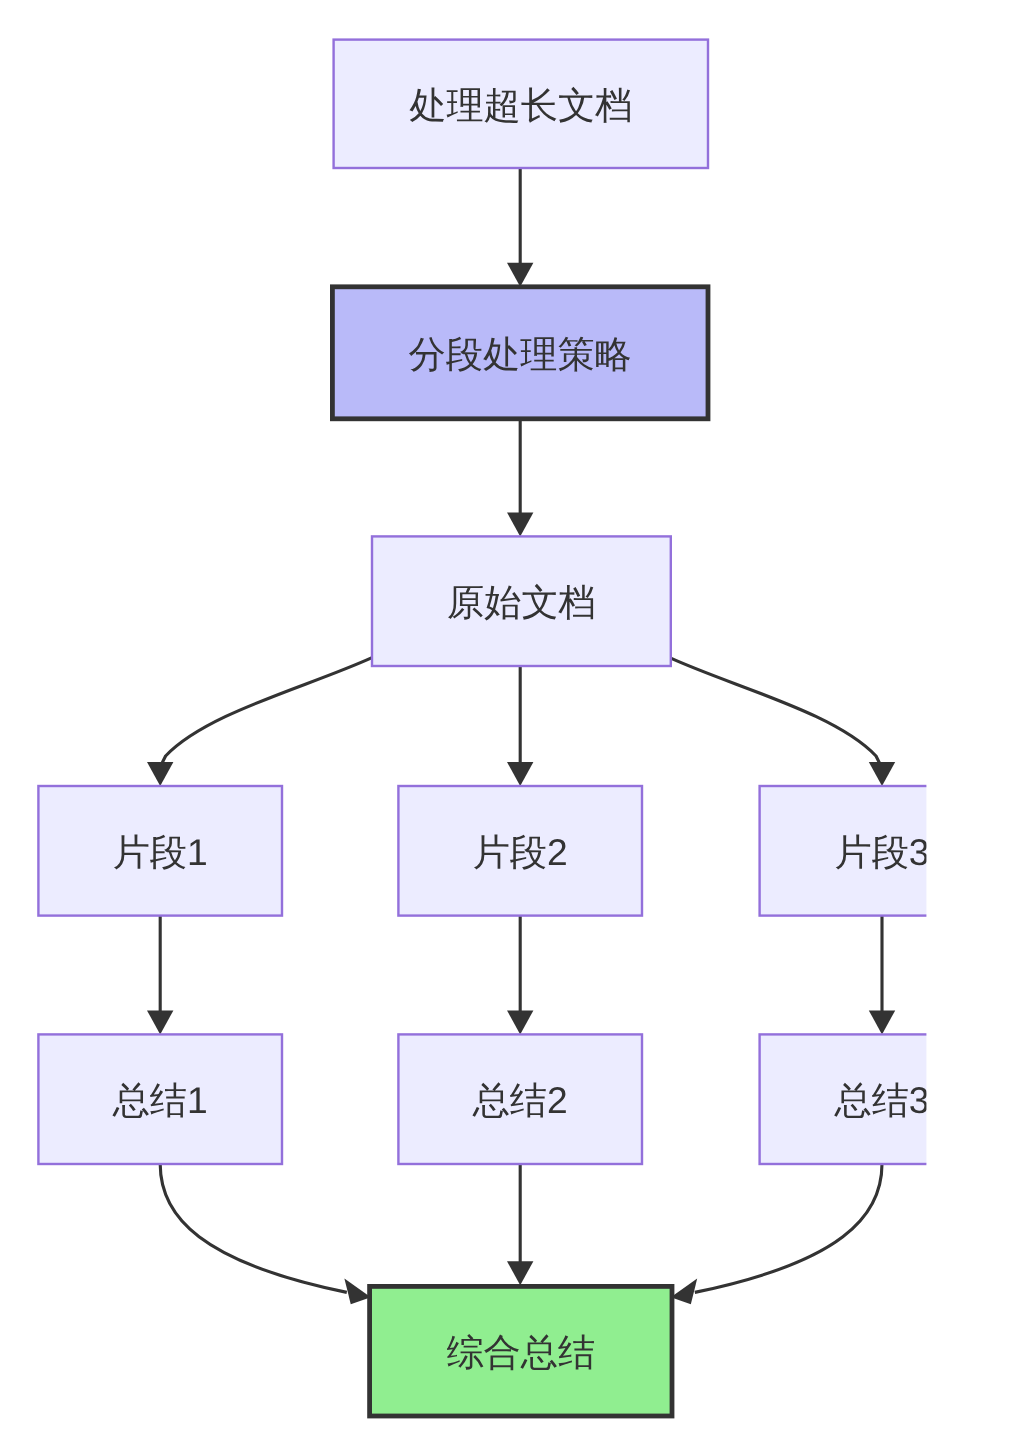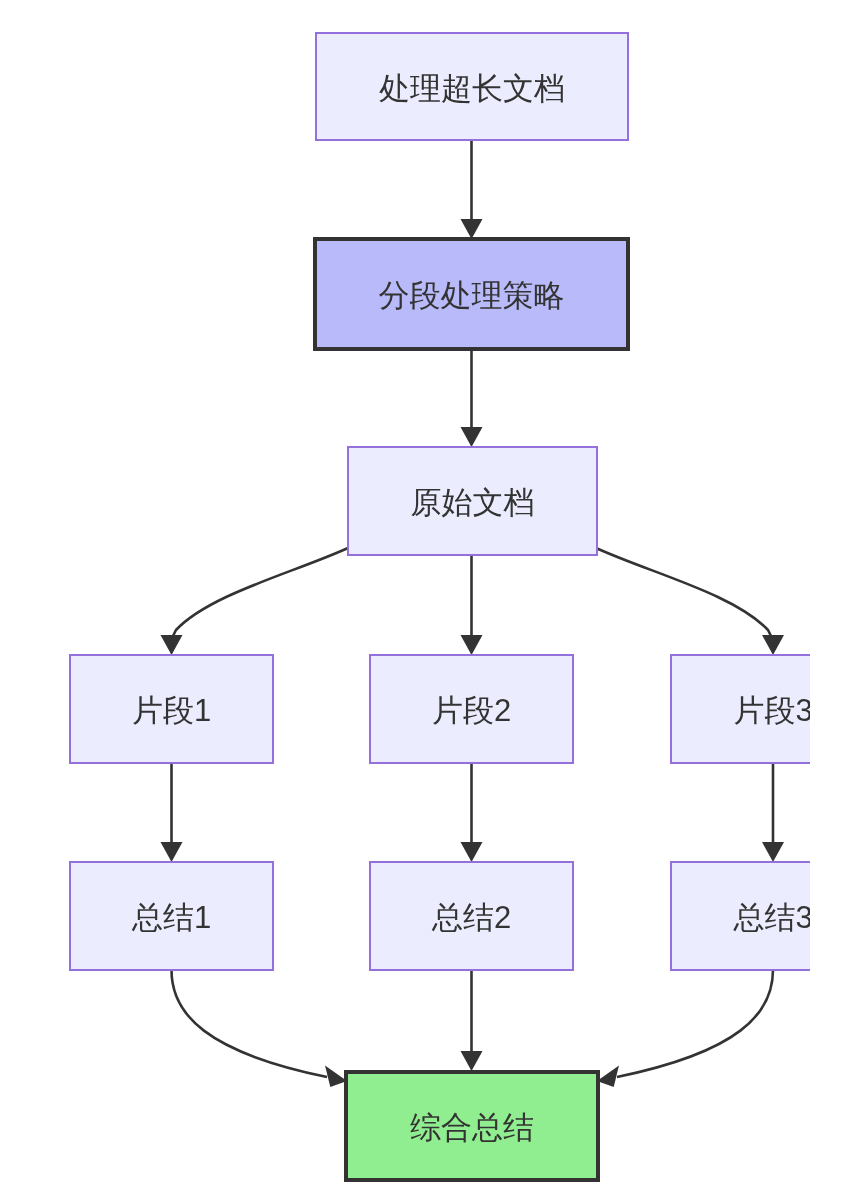--- a/index.html
+++ b/index.html
@@ -7,21 +7,20 @@
     padding: 0;
     background: var(--canvas-bg, #ffffff);
     font-family: "Liberation Sans", "DejaVu Sans", sans-serif;
   }
   .stage {
     position: relative;
     width: 772px;
     height: 1196px;
     background: var(--canvas-bg, #ffffff);
     overflow: hidden;
-    margin-left: 38px;
   }
   svg { display: block; }
 
   .edge-path {
     fill: none;
     stroke: var(--edge-color, #333333);
     stroke-width: 2.6px;
   }
   .arrowhead {
     fill: var(--edge-color, #333333);

